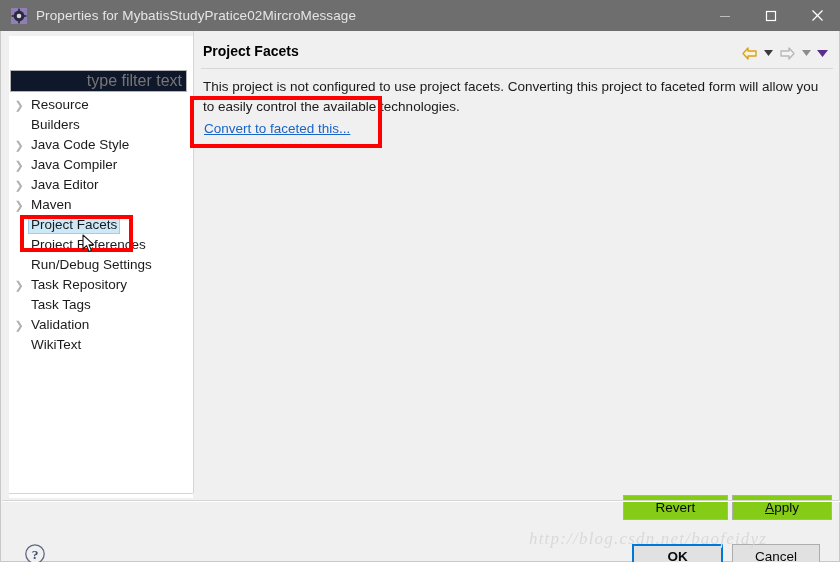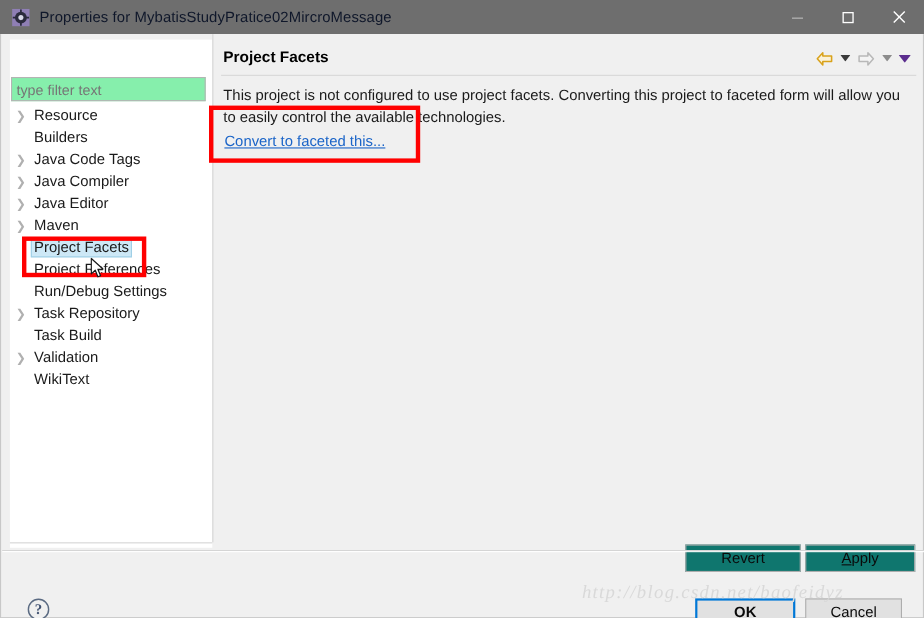--- a/index.html
+++ b/index.html
@@ -32,21 +32,21 @@
     align-items: center;
   }
   .titlebar-icon {
     width: 16px; height: 16px;
     margin-left: 11px;
     margin-right: 9px;
     flex: none;
     position: relative;
   }
   .titlebar-text {
-    color: #0f172a;
+    color: #e5e5e5;
     font-size: 13.5px;
     letter-spacing: 0.1px;
     white-space: nowrap;
     flex: 1 1 auto;
   }
   .win-btns {
     display: flex;
     height: 31px;
     flex: none;
   }
@@ -81,26 +81,27 @@
     background: #ffffff;
     box-sizing: border-box;
   }
   .filter-input {
     position: absolute;
     left: 9px; top: 39px;
     width: 177px;
     height: 22px;
     box-sizing: border-box;
     border: 1px solid #b4b4b4;
-    background: #86efac;
+    background: #0f172a;
     font-family: "Liberation Sans", sans-serif;
-    font-size: 13px;
+    font-size: 16px;
     color: #767676;
     padding: 0 4px;
     outline: none;
+    text-align: right;
   }
   .filter-input::placeholder { color: #767676; opacity: 1; }
 
   .tree-list {
     position: absolute;
     left: 9px; top: 64px;
     width: 183px;
   }
   .tree-item {
     position: relative;
@@ -203,21 +204,21 @@
   }
   .nav-caret {
     width: 16px; height: 20px;
     display: flex; align-items: center; justify-content: center;
   }
 
   
   .btn {
     box-sizing: border-box;
     border: 1px solid #adadad;
-    background: #0f766e;
+    background: #84cc16;
     font-family: "Liberation Sans", sans-serif;
     font-size: 13.5px;
     color: #0a0a0a;
     display: flex;
     align-items: center;
     justify-content: center;
     padding: 0;
   }
   .btn-revert {
     position: absolute;
@@ -368,21 +369,21 @@
       <div class="tree-item">
         <span class="tree-arrow">❯</span>
         <span class="tree-label">Resource</span>
       </div>
       <div class="tree-item">
         <span class="tree-arrow empty">❯</span>
         <span class="tree-label">Builders</span>
       </div>
       <div class="tree-item">
         <span class="tree-arrow">❯</span>
-        <span class="tree-label">Java Code Tags</span>
+        <span class="tree-label">Java Code Style</span>
       </div>
       <div class="tree-item">
         <span class="tree-arrow">❯</span>
         <span class="tree-label">Java Compiler</span>
       </div>
       <div class="tree-item">
         <span class="tree-arrow">❯</span>
         <span class="tree-label">Java Editor</span>
       </div>
       <div class="tree-item">
@@ -400,21 +401,21 @@
       <div class="tree-item">
         <span class="tree-arrow empty">❯</span>
         <span class="tree-label">Run/Debug Settings</span>
       </div>
       <div class="tree-item">
         <span class="tree-arrow">❯</span>
         <span class="tree-label">Task Repository</span>
       </div>
       <div class="tree-item">
         <span class="tree-arrow empty">❯</span>
-        <span class="tree-label">Task Build</span>
+        <span class="tree-label">Task Tags</span>
       </div>
       <div class="tree-item">
         <span class="tree-arrow">❯</span>
         <span class="tree-label">Validation</span>
       </div>
       <div class="tree-item">
         <span class="tree-arrow empty">❯</span>
         <span class="tree-label">WikiText</span>
       </div>
     </div>

